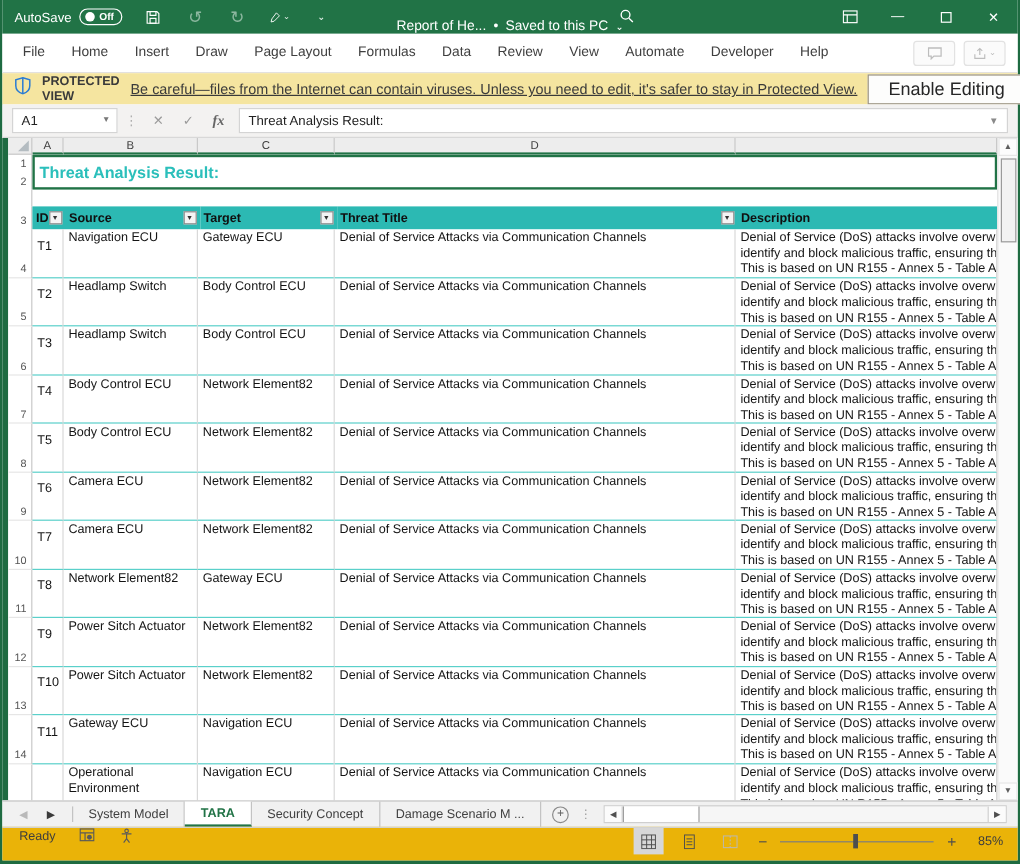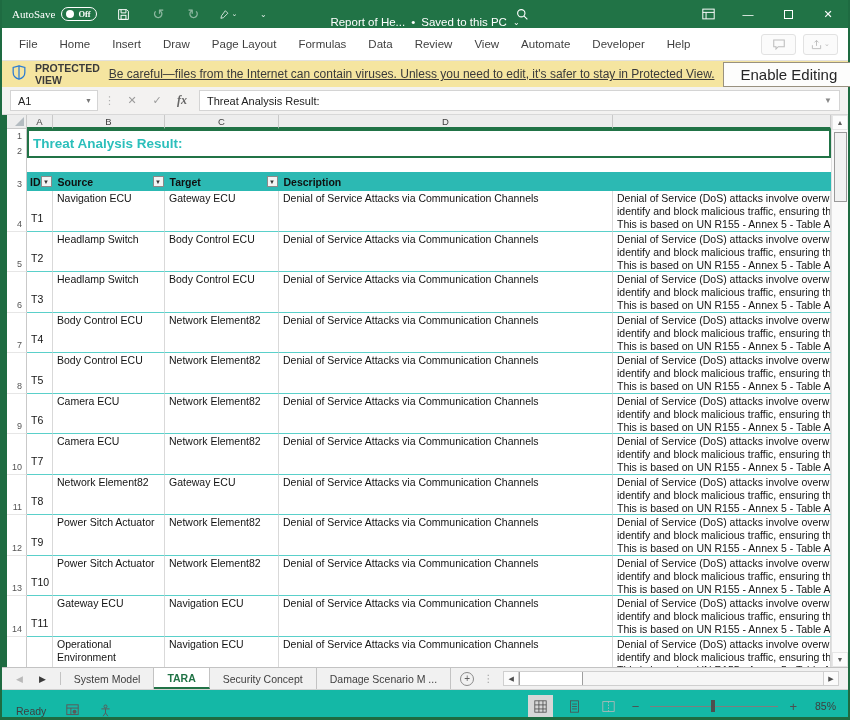--- a/index.html
+++ b/index.html
@@ -4,21 +4,21 @@
 <style>
   * { box-sizing: border-box; margin: 0; padding: 0; }
   html,body { width:850px; height:720px; overflow:hidden; }
   body { font-family:"Liberation Sans", sans-serif; }
   .window { width:850px; height:720px; display:flex; flex-direction:column; background:#fff;
             border-left:2px solid #1E6B41; border-right:2px solid #1E6B41; border-bottom:3px solid #1E6B41; }
 
   
   .titlebar { flex:0 0 28px; background:#217346; position:relative; color:#fff; }
   .tb-left { position:absolute; left:10px; top:0; height:28px; display:flex; align-items:center; gap:17px; }
-  .autosave { display:flex; align-items:center; gap:6px; font-size:11px;font-family:Liberation Serif, serif; }
+  .autosave { display:flex; align-items:flex-end; gap:6px; font-size:11px; }
   .toggle { width:36px; height:14px; border:1px solid #fff; border-radius:8px; display:flex; align-items:center; padding:0 4px; gap:4px; cursor:pointer; }
   .toggle-dot { width:8px; height:8px; background:#fff; border-radius:50%; }
   .toggle-label { font-size:8.5px; font-weight:bold; }
   .qat-icon { display:flex; align-items:center; justify-content:center; width:18px; height:28px; color:#E4F0E9; }
   .qat-icon.dim { opacity:.55; }
   .uchar { font-size:14px; line-height:1; }
   .tb-title { position:absolute; left:50%; top:0; transform:translateX(-50%); height:44px; display:flex; align-items:center; gap:6px; font-size:11.5px; white-space:nowrap; }
   .tb-search { position:absolute; left:514px; top:7px; }
   .tb-right { position:absolute; right:0; top:0; height:28px; display:flex; align-items:center; }
   .win-btn { width:40px; height:28px; display:flex; align-items:center; justify-content:center; font-size:11px; color:#fff; cursor:pointer; }
@@ -63,21 +63,21 @@
   .title-gutter { flex:0 0 20px; border-right:1px solid #C9C9C9; display:flex; flex-direction:column; font-size:9px; color:#555; }
   .title-gutter div { flex:1; display:flex; align-items:center; justify-content:flex-end; padding-right:4px; }
   .title-cell { flex:1; border:2px solid #217346; background:#fff; display:flex; align-items:center; padding-left:4px; font-size:13.5px; font-weight:bold; color:#2BBFBB; cursor:cell; }
   .spacer-row { height:14px; }
   .thead-row { height:19px; }
   .th { background:#2CB9B3; display:flex; align-items:center; font-size:10.5px; font-weight:bold; color:#101010; padding-left:3px; cursor:cell; }
   .filter { flex:0 0 11px; height:11px; background:#F4F4F4; border:1px solid #8A8A8A; margin-left:auto; margin-right:3px; display:flex; align-items:center; justify-content:center; font-size:6px; color:#333; cursor:pointer; }
   .data-row { height:40.5px; }
   .data-row .gutter { border-bottom:1px solid #E6E6E6; }
   .cell { border-right:1px solid #D9D9D9; border-bottom:1px solid #5AD0CA; font-size:10.5px; color:#141414; padding:1px 2px 0 4px; overflow:hidden; line-height:13px; cursor:cell; }
-  .cell.bottom { display:flex; align-items:flex-end; padding-bottom:6px; }
+  .cell.bottom { display:flex; align-items:flex-end; padding-bottom:19px; }
   .cell.desc div { white-space:nowrap; }
   .w-id { flex:0 0 26px; } .w-src { flex:0 0 112px; } .w-tgt { flex:0 0 114px; } .w-title { flex:0 0 334px; } .w-desc { flex:1; min-width:0; }
 
   .vscroll { flex:0 0 17px; background:#FAFAFA; border-left:1px solid #E0E0E0; display:flex; flex-direction:column; align-items:center; }
   .vs-arrow { flex:0 0 15px; width:100%; display:flex; align-items:center; justify-content:center; font-size:7px; color:#5E5E5E; background:#FCFCFC; border:1px solid #E6E6E6; cursor:pointer; }
   .vs-thumb { width:13px; height:70px; border:1px solid #9A9A9A; background:#F2F2F2; margin-top:2px; cursor:grab; }
   .vs-spacer { flex:1; }
 
   
   .tabbar { flex:0 0 22px; background:#F1F1F1; border-top:1px solid #C3C3C3; display:flex; align-items:stretch; }
@@ -90,21 +90,21 @@
   .new-sheet { width:14px; height:14px; border:1px solid #8A8A8A; border-radius:50%; color:#5E5E5E; font-size:10px; line-height:11px; display:flex; align-items:center; justify-content:center; margin:0 9px; align-self:center; cursor:pointer; }
   .tab-dots { color:#9E9E9E; font-size:10px; align-self:center; margin-right:6px; }
   .hscroll { flex:1; display:flex; align-items:stretch; margin:3px 9px 3px 4px; border:1px solid #CFCFCF; background:#F6F6F6; }
   .hs-btn { flex:0 0 15px; display:flex; align-items:center; justify-content:center; font-size:7px; color:#4F4F4F; background:#FBFBFB; cursor:pointer; }
   .hs-btn.left { border-right:1px solid #CFCFCF; }
   .hs-btn.right { border-left:1px solid #CFCFCF; }
   .hs-thumb { flex:0 0 64px; background:#FFFFFF; border-left:1px solid #9E9E9E; border-right:1px solid #9E9E9E; margin:0; cursor:grab; }
   .hs-track { flex:1; }
 
   
-  .statusbar { flex:0 0 28px; background:#14b8a6; border-top:1px solid #D2D2D2; display:flex; align-items:flex-end; font-size:10.5px; color:#3E3E3E; }
+  .statusbar { flex:0 0 28px; background:#eab308; border-top:1px solid #D2D2D2; display:flex; align-items:flex-start; font-size:10.5px; color:#3E3E3E; }
   .sb-left { display:flex; align-items:center; gap:20px; margin-left:14px; }
   .sb-icon { color:#5A5A5A; display:flex; align-items:center; cursor:pointer; }
   .sb-right { margin-left:auto; display:flex; align-items:center; gap:9px; margin-right:12px; }
   .view-btn { width:25px; height:22px; display:flex; align-items:center; justify-content:center; color:#4E4E4E; cursor:pointer; }
   .view-btn.active { background:#D7D7D7; }
   .view-btn.dim { color:#B9B9B9; }
   .zoom-ctl { font-size:13px; color:#4E4E4E; cursor:pointer; padding:0 2px; }
   .slider { width:128px; height:12px; position:relative; cursor:pointer; }
   .slider .track { position:absolute; left:0; right:0; top:6px; height:1px; background:#7E7E7E; }
   .slider .thumb { position:absolute; left:47%; top:0; width:4px; height:12px; background:#4E4E4E; }
@@ -262,20 +262,24 @@
               <div class="filter">▼</div>
             </div>
             <div class="th w-src">
               <span>Source</span>
               <div class="filter">▼</div>
             </div>
             <div class="th w-tgt">
               <span>Target</span>
               <div class="filter">▼</div>
             </div>
+            <div class="th w-title">
+              <span>Threat Title</span>
+              <div class="filter">▼</div>
+            </div>
             <div class="th w-desc">
               <span>Description</span>
             </div>
           </div>
 
       <div class="row data-row">
             <div class="gutter">4</div>
             <div class="cell bottom w-id">T1</div>
             <div class="cell w-src">Navigation ECU</div>
             <div class="cell w-tgt">Gateway ECU</div>

